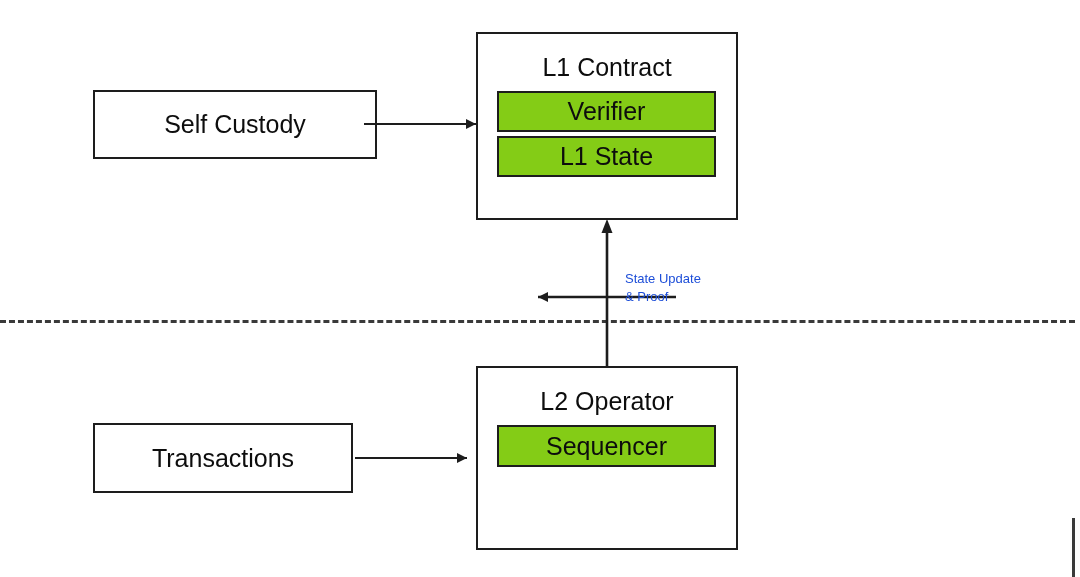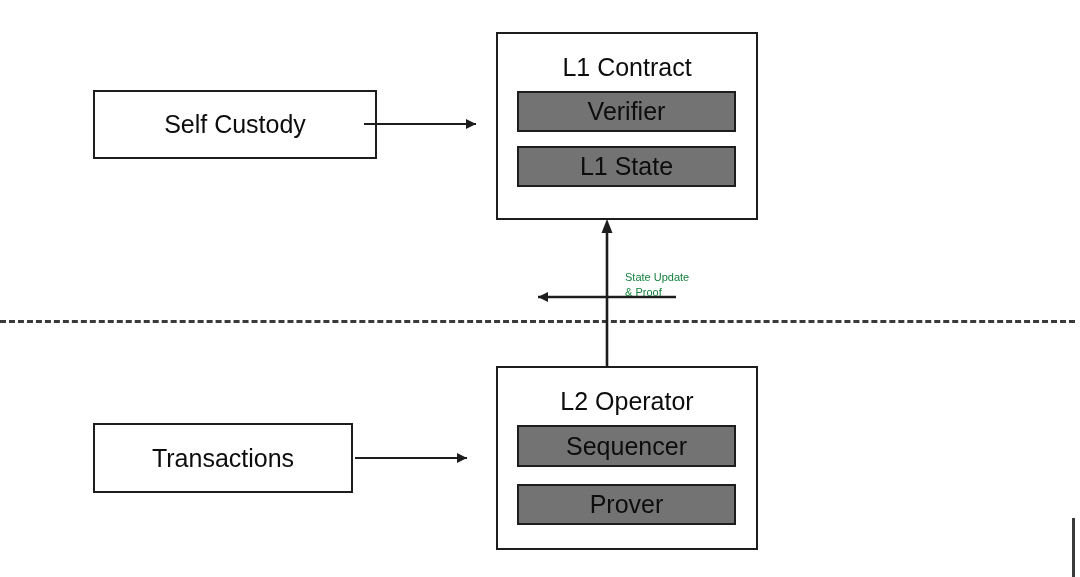--- a/index.html
+++ b/index.html
@@ -20,57 +20,56 @@
     box-sizing: border-box;
     border: 2px solid #1d1d1d;
     background: #ffffff;
     display: flex;
     align-items: center;
     justify-content: center;
     color: #0d0d0d;
   }
   .outer-box {
     display: block;
-    margin-left: 20px;
   }
   .group-title {
     position: absolute;
     left: 0;
     right: 0;
     text-align: center;
     font-size: 25px;
     color: #0d0d0d;
     line-height: 1;
   }
   .inner-box {
     position: absolute;
     box-sizing: border-box;
     border: 2px solid #1d1d1d;
-    background: #737373;
+    background: #84cc16;
     display: flex;
     align-items: center;
     justify-content: center;
     font-size: 25px;
     color: #0d0d0d;
   }
   .leaf-label {
     font-size: 25px;
     color: #0d0d0d;
     line-height: 1;
   }
   .divider {
     position: absolute;
     height: 0;
     border-top: 3px dashed #3a3a3a;
   }
   .edge-label {
     position: absolute;
-    font-size: 11px;
+    font-size: 13px;
     line-height: 1.35;
-    color: #15803d;
+    color: #1d4ed8;
     white-space: pre-line;
   }
   svg.arrows {
     position: absolute;
     left: 0;
     top: 0;
     width: 1080px;
     height: 577px;
     overflow: visible;
   }
@@ -89,36 +88,33 @@
 
   <div class="box" style="left:93px; top:90px; width:284px; height:69px;">
     <span class="leaf-label">Self Custody</span>
   </div>
 
   <div class="box outer-box" style="left:476px; top:32px; width:262px; height:188px;">
     <div class="group-title" style="top:21px;">L1 Contract</div>
     <div class="inner-box" style="left:19px; top:57px; width:219px; height:41px;">
       <span>Verifier</span>
     </div>
-    <div class="inner-box" style="left:19px; top:112px; width:219px; height:41px;">
+    <div class="inner-box" style="left:19px; top:102px; width:219px; height:41px;">
       <span>L1 State</span>
     </div>
   </div>
 
   <div class="box" style="left:93px; top:423px; width:260px; height:70px;align-items:center;">
     <span class="leaf-label">Transactions</span>
   </div>
 
   <div class="box outer-box" style="left:476px; top:366px; width:262px; height:184px;">
     <div class="group-title" style="top:21px;">L2 Operator</div>
     <div class="inner-box" style="left:19px; top:57px; width:219px; height:42px;">
       <span>Sequencer</span>
-    </div>
-    <div class="inner-box" style="left:19px; top:116px; width:219px; height:41px;">
-      <span>Prover</span>
     </div>
   </div>
 
   <svg class="arrows" viewBox="0 0 1080 577">
     <defs>
       <marker id="arrowLeft" markerWidth="12" markerHeight="12" refX="10" refY="5" orient="auto-start-reverse" markerUnits="userSpaceOnUse">
         <path d="M 10 0 L 0 5 L 10 10 z" fill="#1d1d1d"></path>
       </marker>
       <marker id="arrowEnd" markerWidth="12" markerHeight="12" refX="10" refY="5" orient="auto" markerUnits="userSpaceOnUse">
         <path d="M 0 0 L 10 5 L 0 10 z" fill="#1d1d1d"></path>

